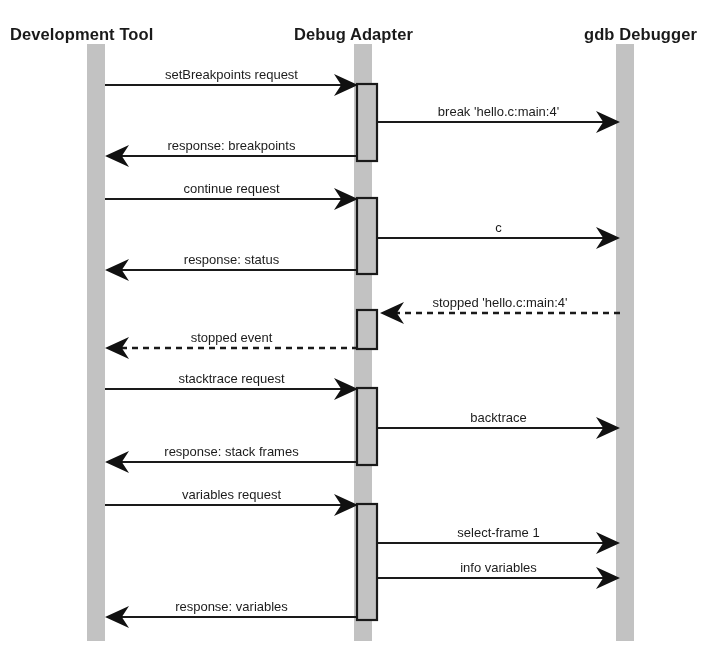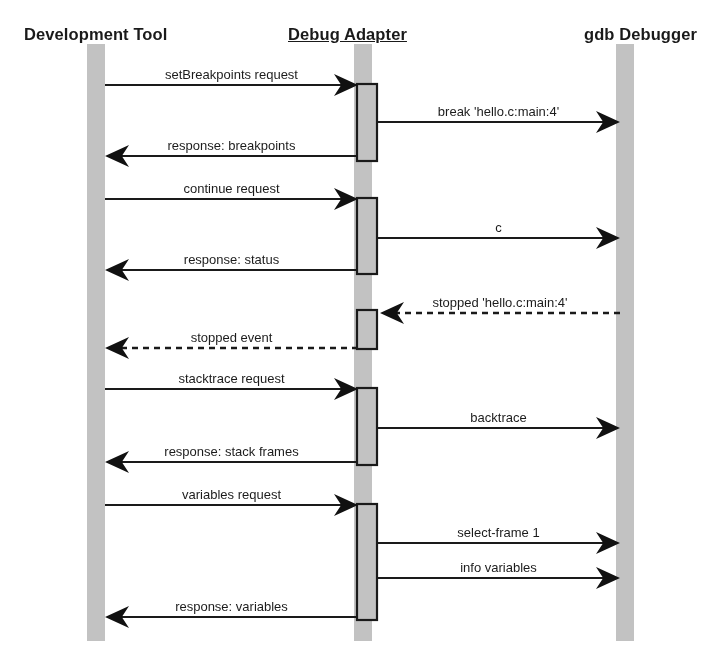--- a/index.html
+++ b/index.html
@@ -55,22 +55,22 @@
     stroke-width: 2.6;
   }
   .arrow-head { fill: #111111; }
 </style>
 </head>
 <body>
 
 <div id="diagram-root">
 
   <div id="participant-titles">
-      <div class="participant-title" style="left: 24px; top: 26px;">Development Tool</div>
-      <div class="participant-title" style="left: 288px; top: 26px; text-decoration: underline;">Debug Adapter</div>
+      <div class="participant-title" style="left: 10px; top: 26px;">Development Tool</div>
+      <div class="participant-title" style="left: 294px; top: 26px;">Debug Adapter</div>
       <div class="participant-title" style="left: 584px; top: 26px;">gdb Debugger</div>
     </div>
 
   <svg class="diagram-canvas" viewBox="0 0 713 649" xmlns="http://www.w3.org/2000/svg">
     <g id="lifelines-layer">
         <rect x="87" y="44" width="18" height="597" class="lifeline-bar"></rect>
         <rect x="354" y="44" width="18" height="597" class="lifeline-bar"></rect>
         <rect x="616" y="44" width="18" height="597" class="lifeline-bar"></rect>
       </g>
     <g id="activations-layer">

